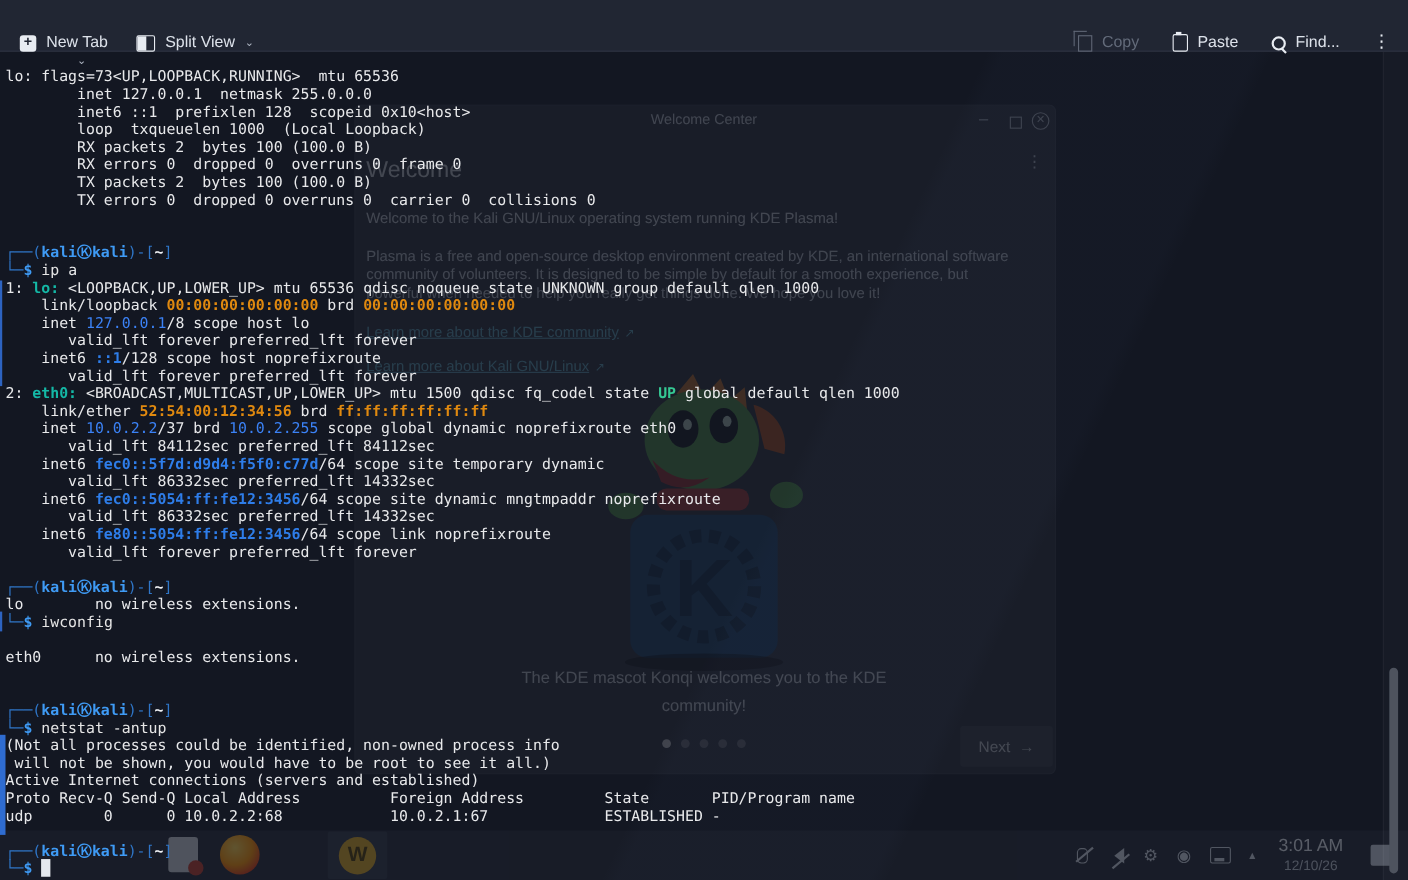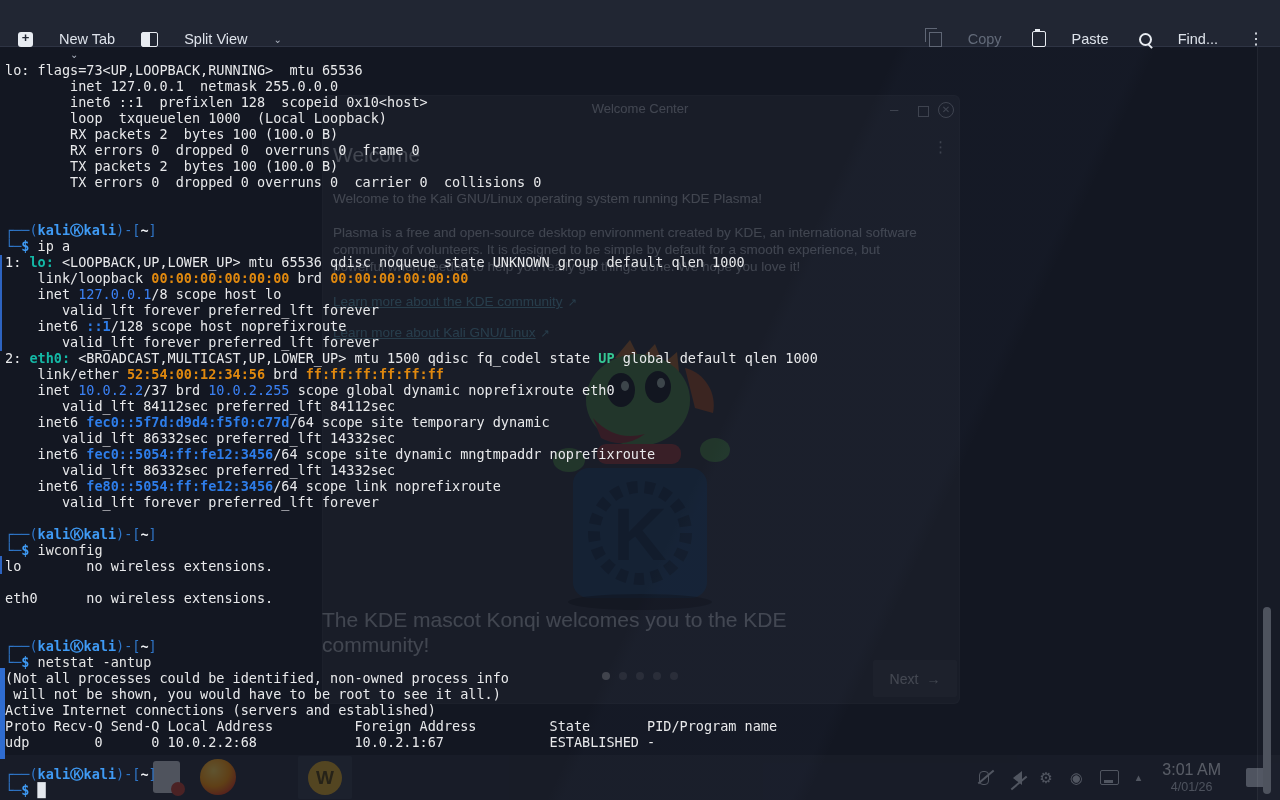--- a/index.html
+++ b/index.html
@@ -5,21 +5,21 @@
   html,body{margin:0;padding:0;background:#0e121b;}
   body{width:1280px;height:800px;position:relative;overflow:hidden;
        font-family:"Liberation Sans",sans-serif;-webkit-font-smoothing:antialiased;}
 
   
   .toolbar{position:absolute;left:0;top:0;width:1280px;height:46px;background:#212633;
            border-bottom:1px solid #2e3444;display:flex;align-items:center;z-index:50;
            color:#dde2ea;font-size:14.5px;}
   .tb-left{display:flex;align-items:center;gap:26px;padding-left:18px;}
   .tb-right{margin-left:auto;display:flex;align-items:center;gap:30px;padding-right:16px;}
-  .tb-item{display:flex;align-items:center;gap:26px;cursor:default;position:relative;margin-top:32px;}
+  .tb-item{display:flex;align-items:center;gap:9px;cursor:default;position:relative;margin-top:32px;}
   .tb-item.disabled{color:#636b7a;}
   .newtab-ic{width:15px;height:15px;background:#e8ecf2;border-radius:3px;position:relative;}
   .newtab-ic::before{content:"+";position:absolute;left:0;top:-2px;width:15px;height:15px;
        color:#212633;font-weight:bold;font-size:13px;text-align:center;line-height:15px;}
   .split-ic{width:15px;height:13px;border:1.5px solid #e8ecf2;border-radius:2px;display:flex;}
   .split-ic::before{content:"";width:50%;background:#e8ecf2;}
   .chev{font-size:10px;color:#aeb5c2;}
   .chev-under{position:absolute;left:52px;top:18px;font-size:10px;color:#aeb5c2;}
   .copy-ic{width:11px;height:13px;border:1.5px solid #5f6675;position:relative;margin-left:4px;}
   .copy-ic::before{content:"";position:absolute;left:-5px;top:-5px;width:11px;height:13px;
@@ -44,21 +44,21 @@
   .w-min{position:absolute;left:890px;top:100px;color:#cfd6e2;font-size:15px;}
   .w-max{position:absolute;left:918px;top:106px;width:9px;height:9px;border:1.5px solid #cfd6e2;}
   .w-close{position:absolute;left:938px;top:102px;width:14px;height:14px;border:1.5px solid #cfd6e2;
            border-radius:50%;color:#cfd6e2;font-size:10px;text-align:center;line-height:13px;}
   .w-kebab{position:absolute;left:933px;top:138px;color:#cfd6e2;font-size:15px;}
   .w-h1{position:absolute;left:333px;top:143px;font-size:21px;color:#eef2f7;}
   .w-intro{position:absolute;left:333px;top:191px;font-size:13.5px;color:#e8edf4;}
   .w-para{position:absolute;left:333px;top:224px;font-size:13.5px;line-height:17px;color:#dfe6f0;}
   .w-link{position:absolute;left:333px;font-size:13.5px;color:#6fc3dd;text-decoration:underline;}
   .w-link .ext{font-size:11px;text-decoration:none;display:inline-block;margin-left:5px;}
-  .w-cap{position:absolute;left:322px;width:636px;font-size:21px;color:#e6ebf2;}
+  .w-cap{position:absolute;left:322px;width:636px;text-align:center;font-size:15px;color:#e6ebf2;}
   .w-dots{position:absolute;left:322px;top:672px;width:636px;display:flex;gap:9px;justify-content:center;}
   .w-dot{width:8px;height:8px;border-radius:50%;background:rgba(255,255,255,0.32);}
   .w-dot.active{background:rgba(255,255,255,0.85);}
   .w-next{position:absolute;left:873px;top:660px;width:84px;height:37px;border-radius:3px;
           background:rgba(255,255,255,0.10);color:#eef2f7;font-size:14px;
           display:flex;align-items:center;justify-content:center;gap:8px;}
   .konqi{position:absolute;left:545px;top:338px;}
 
   
   .tasklayer{position:absolute;left:0;top:755px;width:1280px;height:45px;opacity:0.32;z-index:2;}
@@ -205,21 +205,21 @@
   </div>
   <div class="tray">
     <span class="tr-mic"></span>
     <span class="tr-vol"></span>
     <span class="tr-glyph">⚙</span>
     <span class="tr-glyph">◉</span>
     <span class="tr-net"></span>
     <span class="tr-caret">▴</span>
     <span class="tr-clock">
       <div class="tr-time">3:01 AM</div>
-      <div class="tr-date">4/01/26</div>
+      <div class="tr-date">12/10/26</div>
     </span>
     <span class="tr-desk"></span>
   </div>
 </div>
 
 <div class="term">
     <div class="tline"><span>lo: flags=73&lt;UP,LOOPBACK,RUNNING&gt;  mtu 65536</span></div>
     <div class="tline"><span>        inet 127.0.0.1  netmask 255.0.0.0</span></div>
     <div class="tline"><span>        inet6 ::1  prefixlen 128  scopeid 0x10&lt;host&gt;</span></div>
     <div class="tline"><span>        loop  txqueuelen 1000  (Local Loopback)</span></div>
@@ -242,22 +242,22 @@
     <div class="tline"><span>    inet </span><span class="c-v4">10.0.2.2</span><span>/37 brd </span><span class="c-v4">10.0.2.255</span><span> scope global dynamic noprefixroute eth0</span></div>
     <div class="tline"><span>       valid_lft 84112sec preferred_lft 84112sec</span></div>
     <div class="tline"><span>    inet6 </span><span class="c-v6">fec0::5f7d:d9d4:f5f0:c77d</span><span>/64 scope site temporary dynamic</span></div>
     <div class="tline"><span>       valid_lft 86332sec preferred_lft 14332sec</span></div>
     <div class="tline"><span>    inet6 </span><span class="c-v6">fec0::5054:ff:fe12:3456</span><span>/64 scope site dynamic mngtmpaddr noprefixroute</span></div>
     <div class="tline"><span>       valid_lft 86332sec preferred_lft 14332sec</span></div>
     <div class="tline"><span>    inet6 </span><span class="c-v6">fe80::5054:ff:fe12:3456</span><span>/64 scope link noprefixroute</span></div>
     <div class="tline"><span>       valid_lft forever preferred_lft forever</span></div>
     <div class="tline"></div>
     <div class="tline"><span class="c-f">┌──(</span><span class="c-u">kali</span><span class="c-u">Ⓚ</span><span class="c-u">kali</span><span class="c-f">)-[</span><span class="c-t">~</span><span class="c-f">]</span></div>
+    <div class="tline"><span>lo        no wireless extensions.</span></div>
     <div class="tline"><span class="c-f">└─</span><span class="c-u">$</span><span> </span><span class="c-c">iwconfig</span></div>
-    <div class="tline"><span>lo        no wireless extensions.</span></div>
     <div class="tline"></div>
     <div class="tline"><span>eth0      no wireless extensions.</span></div>
     <div class="tline"></div>
     <div class="tline"></div>
     <div class="tline"><span class="c-f">┌──(</span><span class="c-u">kali</span><span class="c-u">Ⓚ</span><span class="c-u">kali</span><span class="c-f">)-[</span><span class="c-t">~</span><span class="c-f">]</span></div>
     <div class="tline"><span class="c-f">└─</span><span class="c-u">$</span><span> </span><span class="c-c">netstat</span><span class="c-c"> -antup</span></div>
     <div class="tline"><span>(Not all processes could be identified, non-owned process info</span></div>
     <div class="tline"><span> will not be shown, you would have to be root to see it all.)</span></div>
     <div class="tline"><span>Active Internet connections (servers and established)</span></div>
     <div class="tline"><span>Proto Recv-Q Send-Q Local Address          Foreign Address         State       PID/Program name</span></div>

